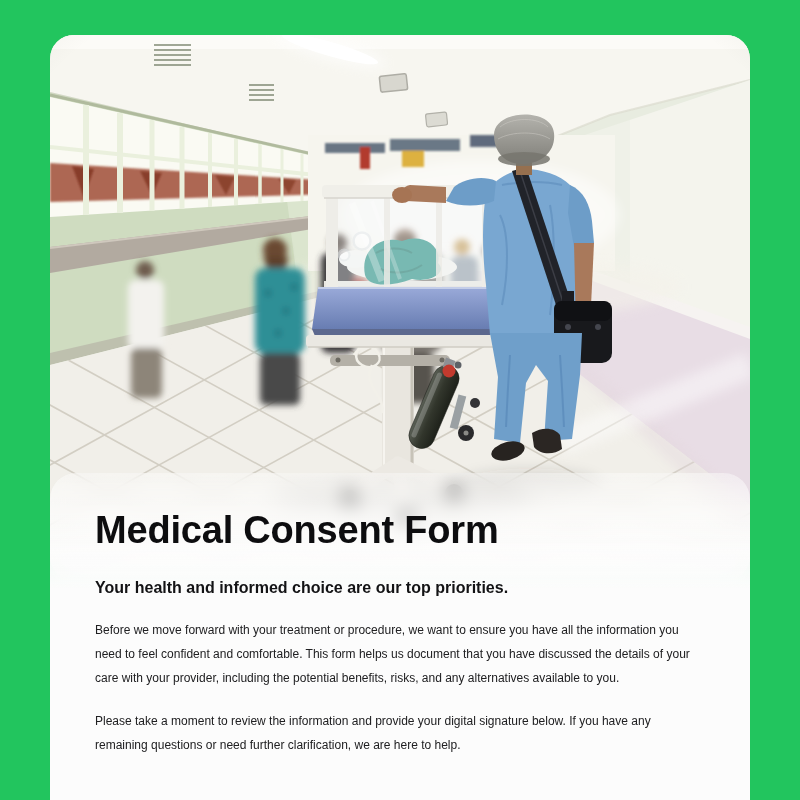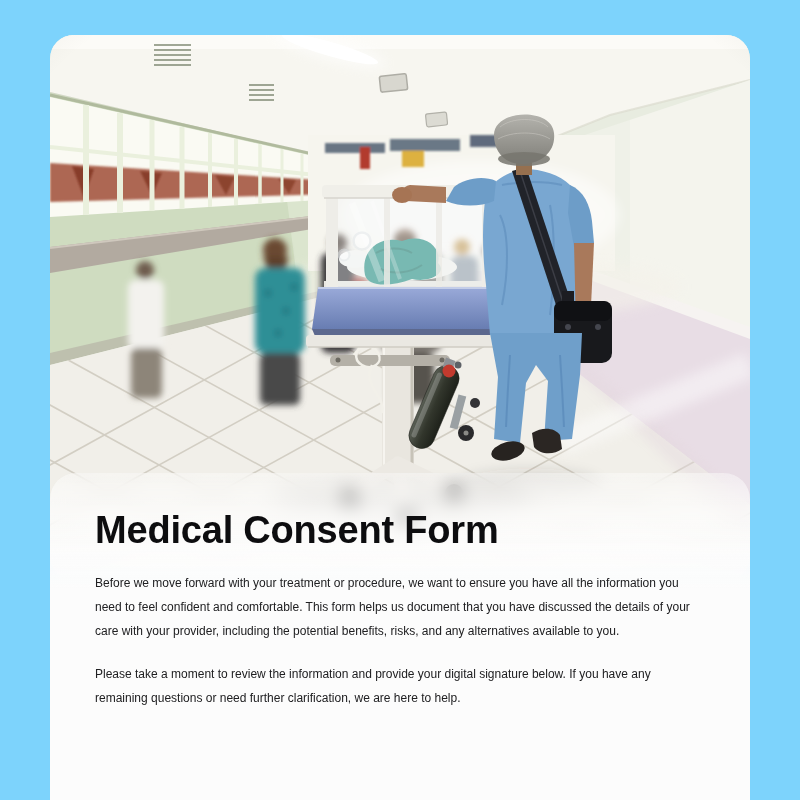--- a/index.html
+++ b/index.html
@@ -1,19 +1,19 @@
 <!DOCTYPE html>
 <html><head>
 <meta charset="utf-8">
 <title>Medical Consent Form</title>
 <style>
   html,body{margin:0;padding:0;background:#f0f0f1;}
   .stage{
     position:relative;width:800px;height:800px;overflow:hidden;
-    background:#7dd3fc;
+    background:#22c55e;
     font-family:"Liberation Sans","DejaVu Sans",sans-serif;
   }
   .hero{
     position:absolute;left:50px;top:35px;width:700px;height:545px;
     border-radius:24px;overflow:hidden;background:#e8ece0;
   }
   .hero svg{display:block;width:700px;height:545px;}
   .card{
     position:absolute;left:50px;top:473px;width:700px;height:327px;
     border-radius:26px 26px 0 0;
@@ -292,17 +292,18 @@
         <ellipse cx="458" cy="416" rx="17" ry="9" fill="#272320" transform="rotate(-14 458 416)"></ellipse>
         <path d="M482,398 C492,392 504,392 510,400 L512,414 C504,420 490,420 484,412 Z" fill="#2b2623"></path>
       </g>
 
       <rect x="0" y="0" width="700" height="545" fill="url(#vig)"></rect>
     </svg>
   </div>
 
   <section class="card">
     <h1>Medical Consent Form</h1>
+    <p class="lead">Your health and informed choice are our top priorities.</p>
     <p class="body-text">Before we move forward with your treatment or procedure, we want to ensure you have all the information you need to feel confident and comfortable. This form helps us document that you have discussed the details of your care with your provider, including the potential benefits, risks, and any alternatives available to you.</p>
     <p class="body-text">Please take a moment to review the information and provide your digital signature below. If you have any remaining questions or need further clarification, we are here to help.</p>
   </section>
 
 </div>
 
 </body></html>

